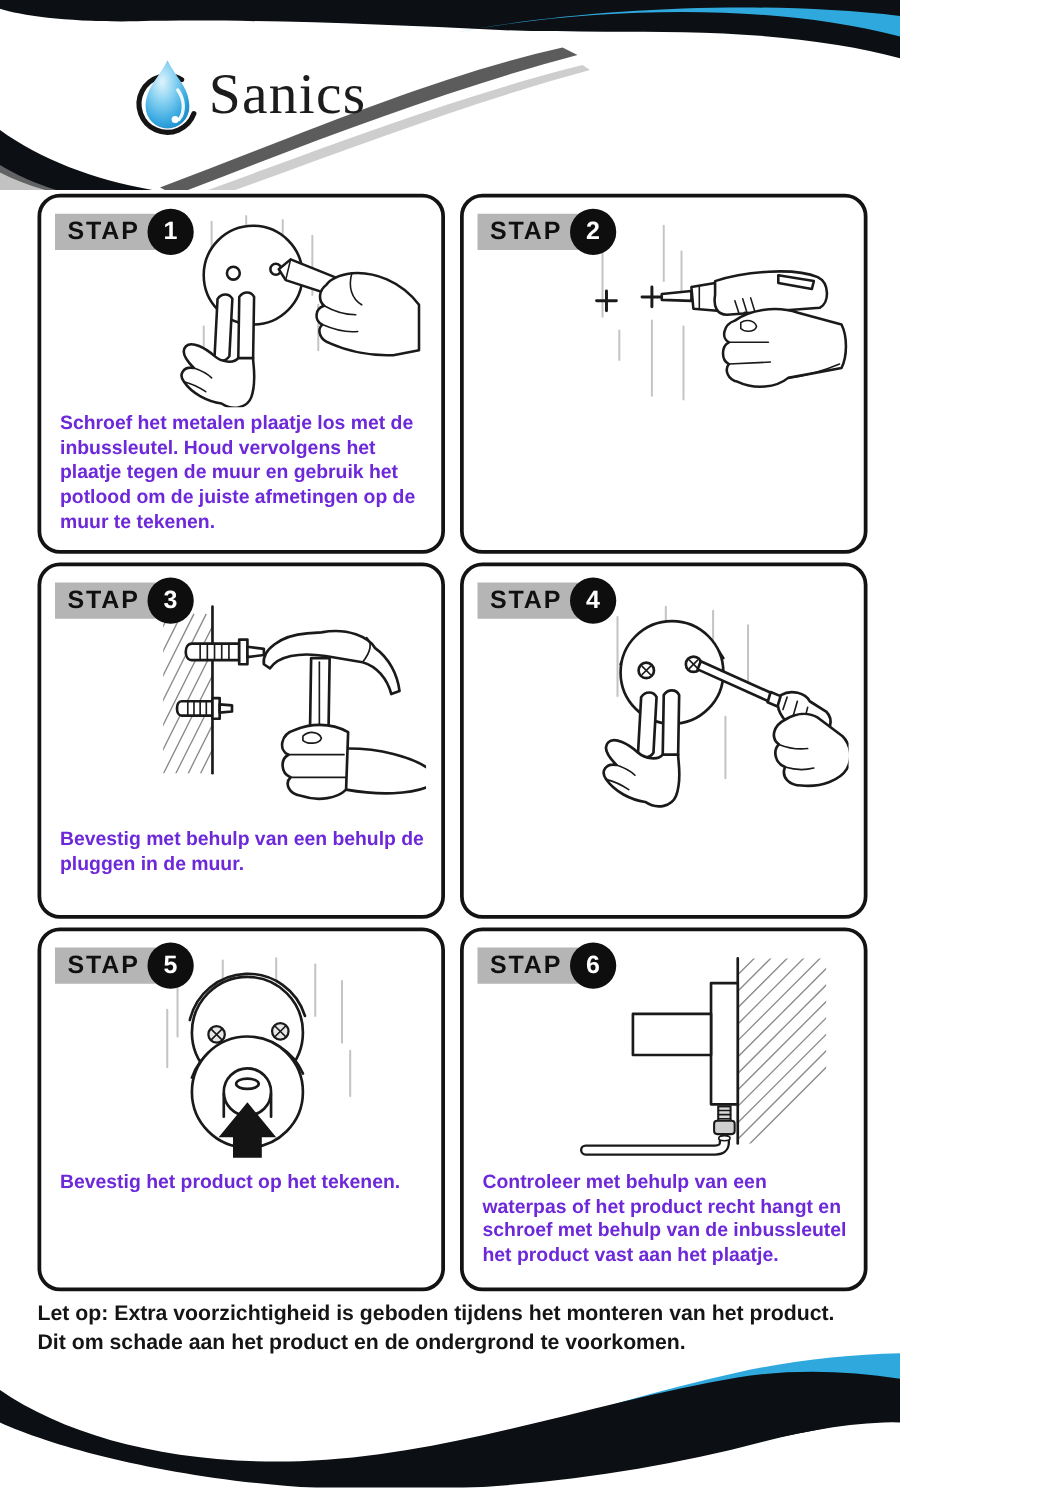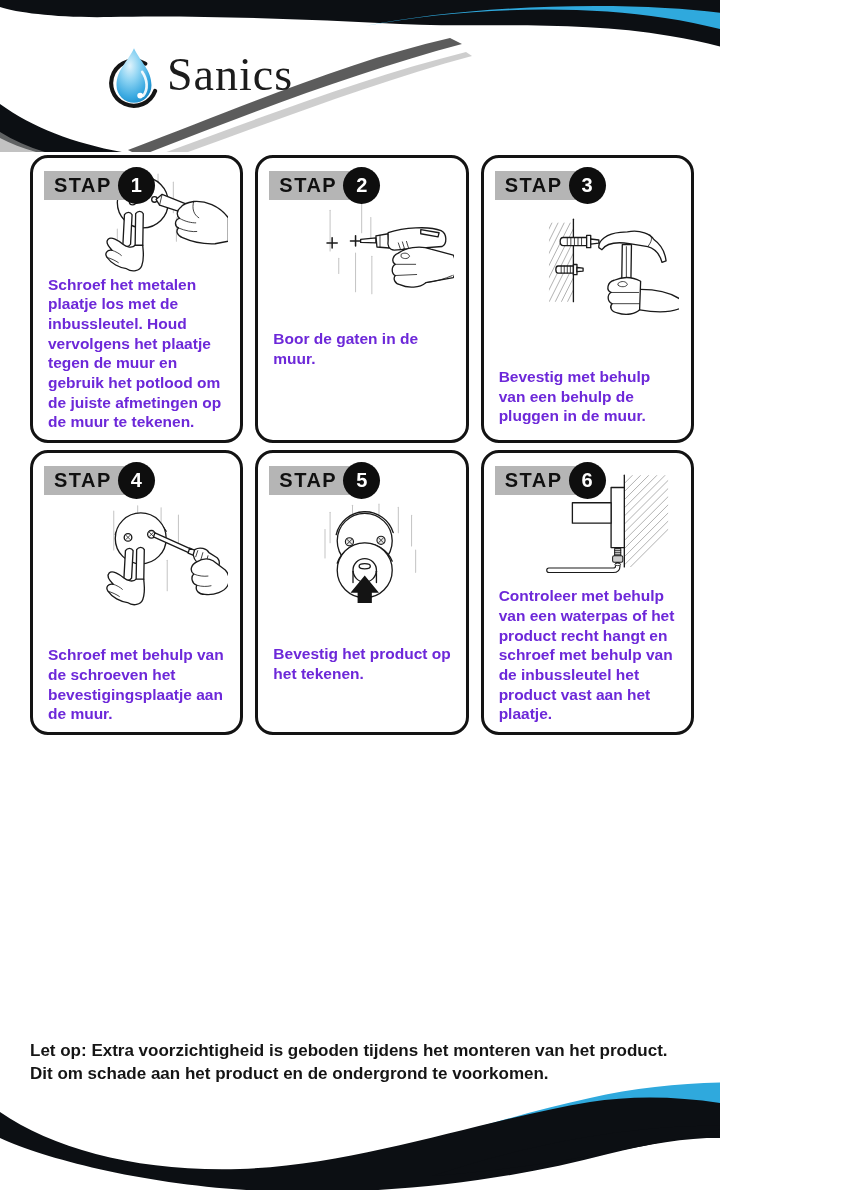--- a/index.html
+++ b/index.html
@@ -7,21 +7,21 @@
         font-family:"Liberation Sans",sans-serif;color:#1a1a1a;}
   
   .header{position:absolute;top:0;left:0;width:848px;height:152px;}
   .header svg.waves{position:absolute;top:0;left:0;width:848px;height:152px;}
   .logo{position:absolute;left:106px;top:38px;display:flex;align-items:center;gap:5px;}
   .logo-text{font-family:"Liberation Serif",serif;font-size:46px;color:#1c1c1c;letter-spacing:1px;}
   .title{position:absolute;top:60px;right:20px;width:410px;text-align:center;
          font-weight:700;font-size:31px;line-height:1.12;color:#0f0f0f;letter-spacing:.5px;}
   
   .grid{position:absolute;top:155px;left:30px;right:26px;display:grid;
-        grid-template-columns:1fr 1fr 1fr;grid-template-rows:288px 285px 291px;
+        grid-template-columns:1fr 1fr;grid-template-rows:288px 285px 291px;
         column-gap:12px;row-gap:7px;}
   .panel{position:relative;background:#fff;border:3.5px solid #131313;border-radius:18px;
          padding:6px 12px 8px;box-sizing:border-box;display:flex;flex-direction:column;}
   .badge{position:absolute;top:9px;left:11px;display:flex;align-items:center;z-index:2;}
   .badge-bar{background:#b5b5b5;color:#101010;font-weight:700;font-size:20px;letter-spacing:1.5px;
              padding:1px 36px 2px 10px;line-height:26px;}
   .badge-circle{width:37px;height:37px;border-radius:50%;background:#0e0e0e;color:#fff;
                 font-weight:700;font-size:20px;display:flex;align-items:center;justify-content:center;
                 margin-left:-30px;}
   .illo{display:flex;align-items:flex-start;justify-content:center;margin-top:4px;overflow:hidden;}
@@ -139,21 +139,20 @@
             <path class="thin" d="M268,89 L272,102"></path>
           <path class="lnf" d="M296,66 L332,72 L330,80 L296,74 Z"></path>
           <path class="lnf" d="M262,104 L256,148 C255,160 264,168 276,167 L296,160 L292,106 Z"></path>
           <path class="lnf" d="M252,112 C240,116 238,130 246,134 C238,138 238,152 246,156 C241,162 245,172 255,174 C272,182 294,180 306,170 L360,160 C366,148 366,128 360,116 L316,104 C292,96 266,102 252,112 Z"></path>
           <path class="thin" d="M246,134 L286,134"></path>
             <path class="thin" d="M246,156 L288,154"></path>
           <path class="thin" d="M258,114 C264,110 272,112 274,118 C272,124 262,124 258,120 Z"></path>
           <path class="thin" d="M306,170 C326,168 344,162 358,156"></path>
         </svg>
       </div>
-      <div class="step-text">Boor de gaten in de muur.</div>
     </div>
 
     <div class="panel">
       <div class="badge">
         <span class="badge-bar">STAP</span>
         <span class="badge-circle">3</span>
       </div>
       <div class="illo">
         <svg viewBox="0 0 360 200">
           <defs>
@@ -247,21 +246,20 @@
           <path class="lnf" d="M298,118 C286,124 284,136 292,142 C286,148 288,160 298,164 C294,174 302,182 314,182 C334,184 352,176 358,166 C364,156 362,142 354,134 L330,116 C320,110 308,112 298,118 Z"></path>
           <path class="thin" d="M292,142 C302,146 312,147 320,146"></path>
             <path class="thin" d="M298,164 C308,167 318,167 326,165"></path>
           <path class="lnf" d="M158,96 C162,90 170,90 173,96 L170,150 C166,156 158,156 155,150 Z"></path>
           <path class="lnf" d="M180,94 C184,88 192,88 195,94 L194,152 C190,158 182,158 179,152 Z"></path>
           <path class="lnf" d="M155,150 C146,142 132,134 126,140 C120,146 128,156 134,162 C124,160 118,168 124,176 C132,188 148,196 162,198 C174,206 188,202 192,192 C198,176 194,160 194,152 L179,152 C174,158 162,156 155,150 Z"></path>
           <path class="thin" d="M134,162 C140,164 148,168 152,172"></path>
             <path class="thin" d="M124,176 C132,178 140,182 146,186"></path>
         </svg>
       </div>
-      <div class="step-text">Schroef met behulp van de schroeven het bevestigingsplaatje aan de muur.</div>
     </div>
 
     <div class="panel">
       <div class="badge">
         <span class="badge-bar">STAP</span>
         <span class="badge-circle">5</span>
       </div>
       <div class="illo">
         <svg viewBox="0 0 360 200">
           <g class="ghost">

